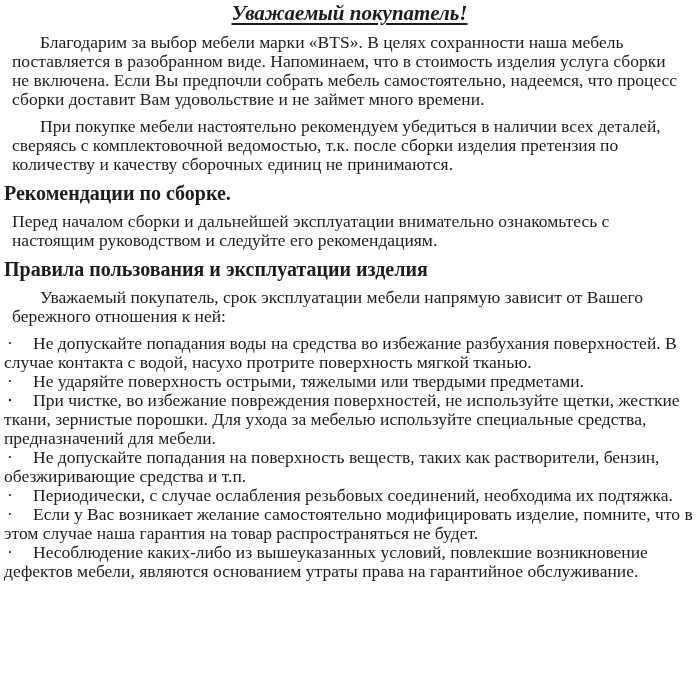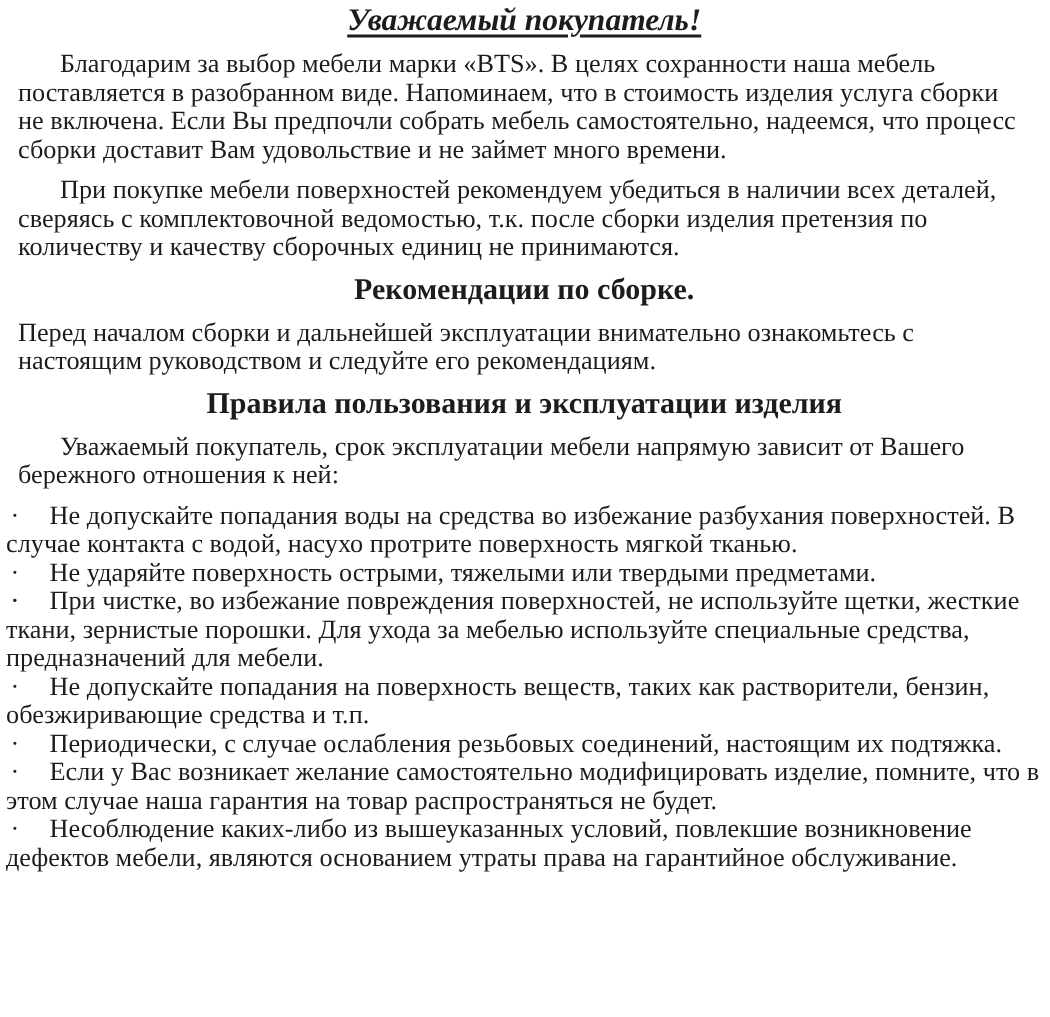--- a/index.html
+++ b/index.html
@@ -31,21 +31,20 @@
     font-weight: bold;
     font-style: italic;
   }
   .doc-title .u {
     text-decoration: underline;
     text-decoration-thickness: 2px;
     text-underline-offset: 3px;
   }
   .section-heading {
     margin: 0;
-    text-align: center;
     font-size: 20px;
     line-height: 22px;
     font-weight: bold;
   }
   p.para {
     margin: 8px;
     padding: 0;
   }
   p.indent {
     text-indent: 28px;
@@ -68,34 +67,34 @@
   }
 </style>
 </head>
 <body>
 
 <div class="page">
 
   <div class="doc-title"><span class="u">Уважаемый покупатель!</span></div>
 
   <p class="para indent">Благодарим за выбор мебели марки «BTS». В целях сохранности наша мебель поставляется в разобранном виде. Напоминаем, что в стоимость изделия услуга сборки не включена. Если Вы предпочли собрать мебель самостоятельно, надеемся, что процесс сборки доставит Вам удовольствие и не займет много времени.</p>
-  <p class="para indent">При покупке мебели поверхностей рекомендуем убедиться в наличии всех деталей, сверяясь с комплектовочной ведомостью, т.к. после сборки изделия претензия по количеству и качеству сборочных единиц не принимаются.</p>
+  <p class="para indent">При покупке мебели настоятельно рекомендуем убедиться в наличии всех деталей, сверяясь с комплектовочной ведомостью, т.к. после сборки изделия претензия по количеству и качеству сборочных единиц не принимаются.</p>
 
   <h2 class="section-heading">Рекомендации по сборке.</h2>
 
   <p class="para">Перед началом сборки и дальнейшей эксплуатации внимательно ознакомьтесь с настоящим руководством и следуйте его рекомендациям.</p>
 
   <h2 class="section-heading">Правила пользования и эксплуатации изделия</h2>
 
   <p class="para indent">Уважаемый покупатель, срок эксплуатации мебели напрямую зависит от Вашего бережного отношения к ней:</p>
 
   <div class="rules-list">
     <div class="li"><span class="dot">·</span><span>Не допускайте попадания воды на средства во избежание разбухания поверхностей. В случае контакта с водой, насухо протрите поверхность мягкой тканью.</span></div>
     <div class="li"><span class="dot">·</span><span>Не ударяйте поверхность острыми, тяжелыми или твердыми предметами.</span></div>
     <div class="li"><span class="dot">·</span></div>
     <div class="li"><span class="dot">·</span><span>При чистке, во избежание повреждения поверхностей, не используйте щетки, жесткие ткани, зернистые порошки. Для ухода за мебелью используйте специальные средства, предназначений для мебели.</span></div>
     <div class="li"><span class="dot">·</span><span>Не допускайте попадания на поверхность веществ, таких как растворители, бензин, обезжиривающие средства и т.п.</span></div>
-    <div class="li"><span class="dot">·</span><span>Периодически, с случае ослабления резьбовых соединений, настоящим их подтяжка.</span></div>
+    <div class="li"><span class="dot">·</span><span>Периодически, с случае ослабления резьбовых соединений, необходима их подтяжка.</span></div>
     <div class="li"><span class="dot">·</span><span>Если у Вас возникает желание самостоятельно модифицировать изделие, помните, что в этом случае наша гарантия на товар распространяться не будет.</span></div>
     <div class="li"><span class="dot">·</span><span>Несоблюдение каких-либо из вышеуказанных условий, повлекшие возникновение дефектов мебели, являются основанием утраты права на гарантийное обслуживание.</span></div>
   </div>
 
 </div>
 
 </body></html>

